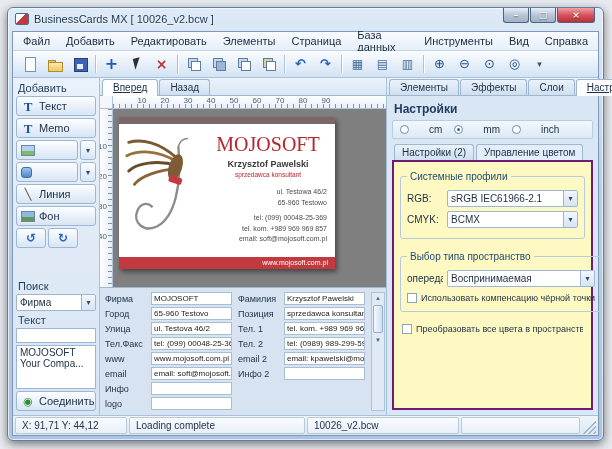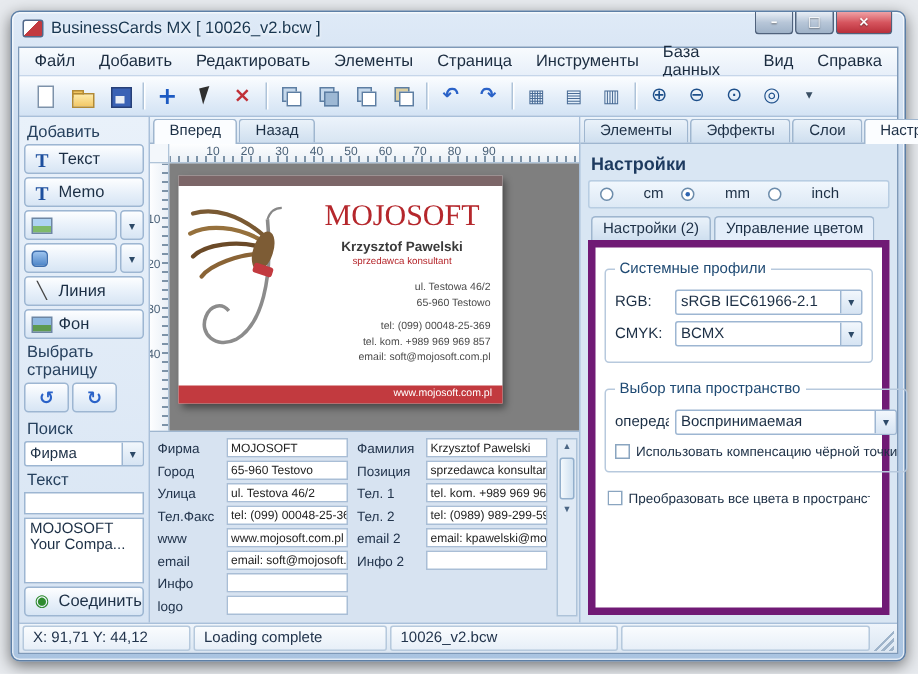--- a/index.html
+++ b/index.html
@@ -87,21 +87,21 @@
   .sb-list{height:44px;background:#fff;border:1px solid #9db6d2;font-size:10px;padding:1px;overflow:hidden;margin:1px 0;}
   .sb-list .item{padding:0 2px;white-space:nowrap;overflow:hidden;}
 
   
   .center{flex:1;display:flex;flex-direction:column;min-width:0;background:#dfe9f4;}
   .doc-tabs,.rtabs{height:18px;display:flex;align-items:flex-end;padding:1px 2px 0;
     background:linear-gradient(#ecf3fb,#d8e5f2);border-bottom:1px solid #9fb6cf;}
   .doc-tab,.rtab{height:16px;line-height:15px;padding:0 10px;font-size:10px;color:#1c2f45;
     border:1px solid #9fb6cf;border-bottom:none;border-radius:3px 3px 0 0;
     background:linear-gradient(#eaf2fa,#cfdfef);margin-right:1px;white-space:nowrap;}
-  .doc-tab.active,.rtab.active{background:#fbfdff;position:relative;top:1px;height:17px;}
+  .doc-tab.active,.rtab.active{background:#fbfdff;position:relative;top:1px;height:17px;text-decoration:underline;}
 
   .ruler-row{display:flex;height:13px;}
   .ruler-corner{width:13px;background:#f3f7fb;border-right:1px solid #b0c4d8;border-bottom:1px solid #b0c4d8;}
   .ruler-h{flex:1;position:relative;background:linear-gradient(#fdfeff,#e9eff6);border-bottom:1px solid #b0c4d8;overflow:hidden;}
   .ruler-h::before{content:"";position:absolute;left:0;right:0;bottom:0;height:4px;
     background-image:repeating-linear-gradient(90deg,#7d93a8 0 1px,transparent 1px 6px);}
   .rnum{position:absolute;top:0;font-size:8px;color:#4a6178;transform:translateX(-50%);}
   .canvas-row{flex:1;display:flex;min-height:0;}
   .ruler-v{width:13px;position:relative;background:linear-gradient(90deg,#fdfeff,#e9eff6);
     border-right:1px solid #b0c4d8;overflow:hidden;}
@@ -144,37 +144,37 @@
   .rtitle{font-size:12px;font-weight:bold;color:#1d3a5f;padding:3px 2px 4px;}
   .units{display:flex;align-items:center;gap:3px;height:19px;padding:0 7px;margin-bottom:5px;
     background:linear-gradient(#f1f7fd,#dde9f5);border:1px solid #b8cde2;border-radius:2px;}
   .unit{display:flex;align-items:center;gap:20px;margin-right:9px;font-size:10px;color:#1c2f45;}
   .radio{width:9px;height:9px;border:1px solid #6c8cab;border-radius:50%;background:#fff;position:relative;flex:none;}
   .radio.sel::after{content:"";position:absolute;inset:2px;background:#2f65b0;border-radius:50%;}
   .subtabs{display:flex;padding-left:2px;}
   .subtab{padding:2px 7px;font-size:10px;color:#1c2f45;border:1px solid #9fb6cf;border-bottom:none;
     border-radius:3px 3px 0 0;background:linear-gradient(#eaf2fa,#cfdfef);margin-right:2px;white-space:nowrap;}
   .subtab.active{background:#e4eefa;}
-  .subbody{flex:1;border:5px solid #701a75;background:#ffffff;padding:9px 6px 6px;min-height:0;}
+  .subbody{flex:1;border:2px solid #701a75;background:#fef9c3;padding:9px 6px 6px;min-height:0;}
   fieldset{border:1px solid #b7c9dd;border-radius:3px;margin:0 0 12px;padding:4px 6px 8px;}
   legend{font-size:10px;color:#1f4a73;padding:0 3px;}
   .frow{display:flex;align-items:center;gap:4px;margin:4px 0 2px;font-size:10px;color:#1c2f45;}
   .frow label{width:36px;flex:none;white-space:nowrap;overflow:hidden;}
   .frow .combo{flex:1;margin:0;}
   .chkrow{display:flex;align-items:flex-end;gap:4px;margin-top:6px;overflow:hidden;}
   .chk{width:10px;height:10px;background:#fff;border:1px solid #8aa5c0;flex:none;}
   .chklbl{font-size:9px;color:#1c2f45;white-space:nowrap;overflow:hidden;}
   .chkrow.standalone{margin:4px 2px 0;}
 
   
   .statusbar{height:20px;display:flex;align-items:stretch;gap:2px;background:linear-gradient(#eff5fb,#dbe6f2);
     border-top:1px solid #a9c0da;padding:1px 2px;font-size:10px;color:#22344c;}
   .cell{border:1px solid #b6c9dd;border-radius:2px;background:linear-gradient(#fafcfe,#e7eff8);
     padding:0 6px;line-height:15px;white-space:nowrap;overflow:hidden;}
-  .cell.c1{width:112px;}.cell.c2{width:129px;}.cell.c3{width:152px;}.cell.fill{flex:1;}
+  .cell.c1{width:112px;}.cell.c2{width:176px;}.cell.c3{width:152px;}.cell.fill{flex:1;}
   .grip{width:14px;background:
     linear-gradient(135deg,transparent 0 55%,#9fb4ca 55% 62%,transparent 62% 72%,#9fb4ca 72% 79%,transparent 79% 89%,#9fb4ca 89% 96%,transparent 96%);}
 </style>
 </head>
 <body>
 
 <div class="window">
   <div class="titlebar">
     <span class="app-icon"></span>
     <span class="title-text">BusinessCards MX [ 10026_v2.bcw ]</span>
@@ -185,22 +185,22 @@
     </span>
   </div>
 
   <div class="client">
     <div class="menubar">
         <span class="menu-item">Файл</span>
         <span class="menu-item">Добавить</span>
         <span class="menu-item">Редактировать</span>
         <span class="menu-item">Элементы</span>
         <span class="menu-item">Страница</span>
+        <span class="menu-item">База данных</span>
         <span class="menu-item">Инструменты</span>
-        <span class="menu-item">База данных</span>
         <span class="menu-item">Вид</span>
         <span class="menu-item">Справка</span>
       </div>
     <div class="toolbar">
         <button class="tb-btn">
           <span class="ic ic-new-document"></span>
         </button>
         <button class="tb-btn">
           <span class="ic ic-open-folder"></span>
         </button>
@@ -290,21 +290,20 @@
           <button class="sb-btn dd">▾</button>
         </div>
         <button class="sb-btn">
           <span class="sic sic-line">╲</span>
           <span>Линия</span>
         </button>
         <button class="sb-btn">
           <span class="sic sic-bgimg"></span>
           <span>Фон</span>
         </button>
-        <div class="sb-label">Выбрать страницу</div>
         <div class="sb-row nav">
           <button class="sb-btn">↺</button>
           <button class="sb-btn">↻</button>
         </div>
 
         <div class="sb-label mt">Поиск</div>
         <div class="combo">
           <span>Фирма</span>
           <span class="dd">▾</span>
         </div>

